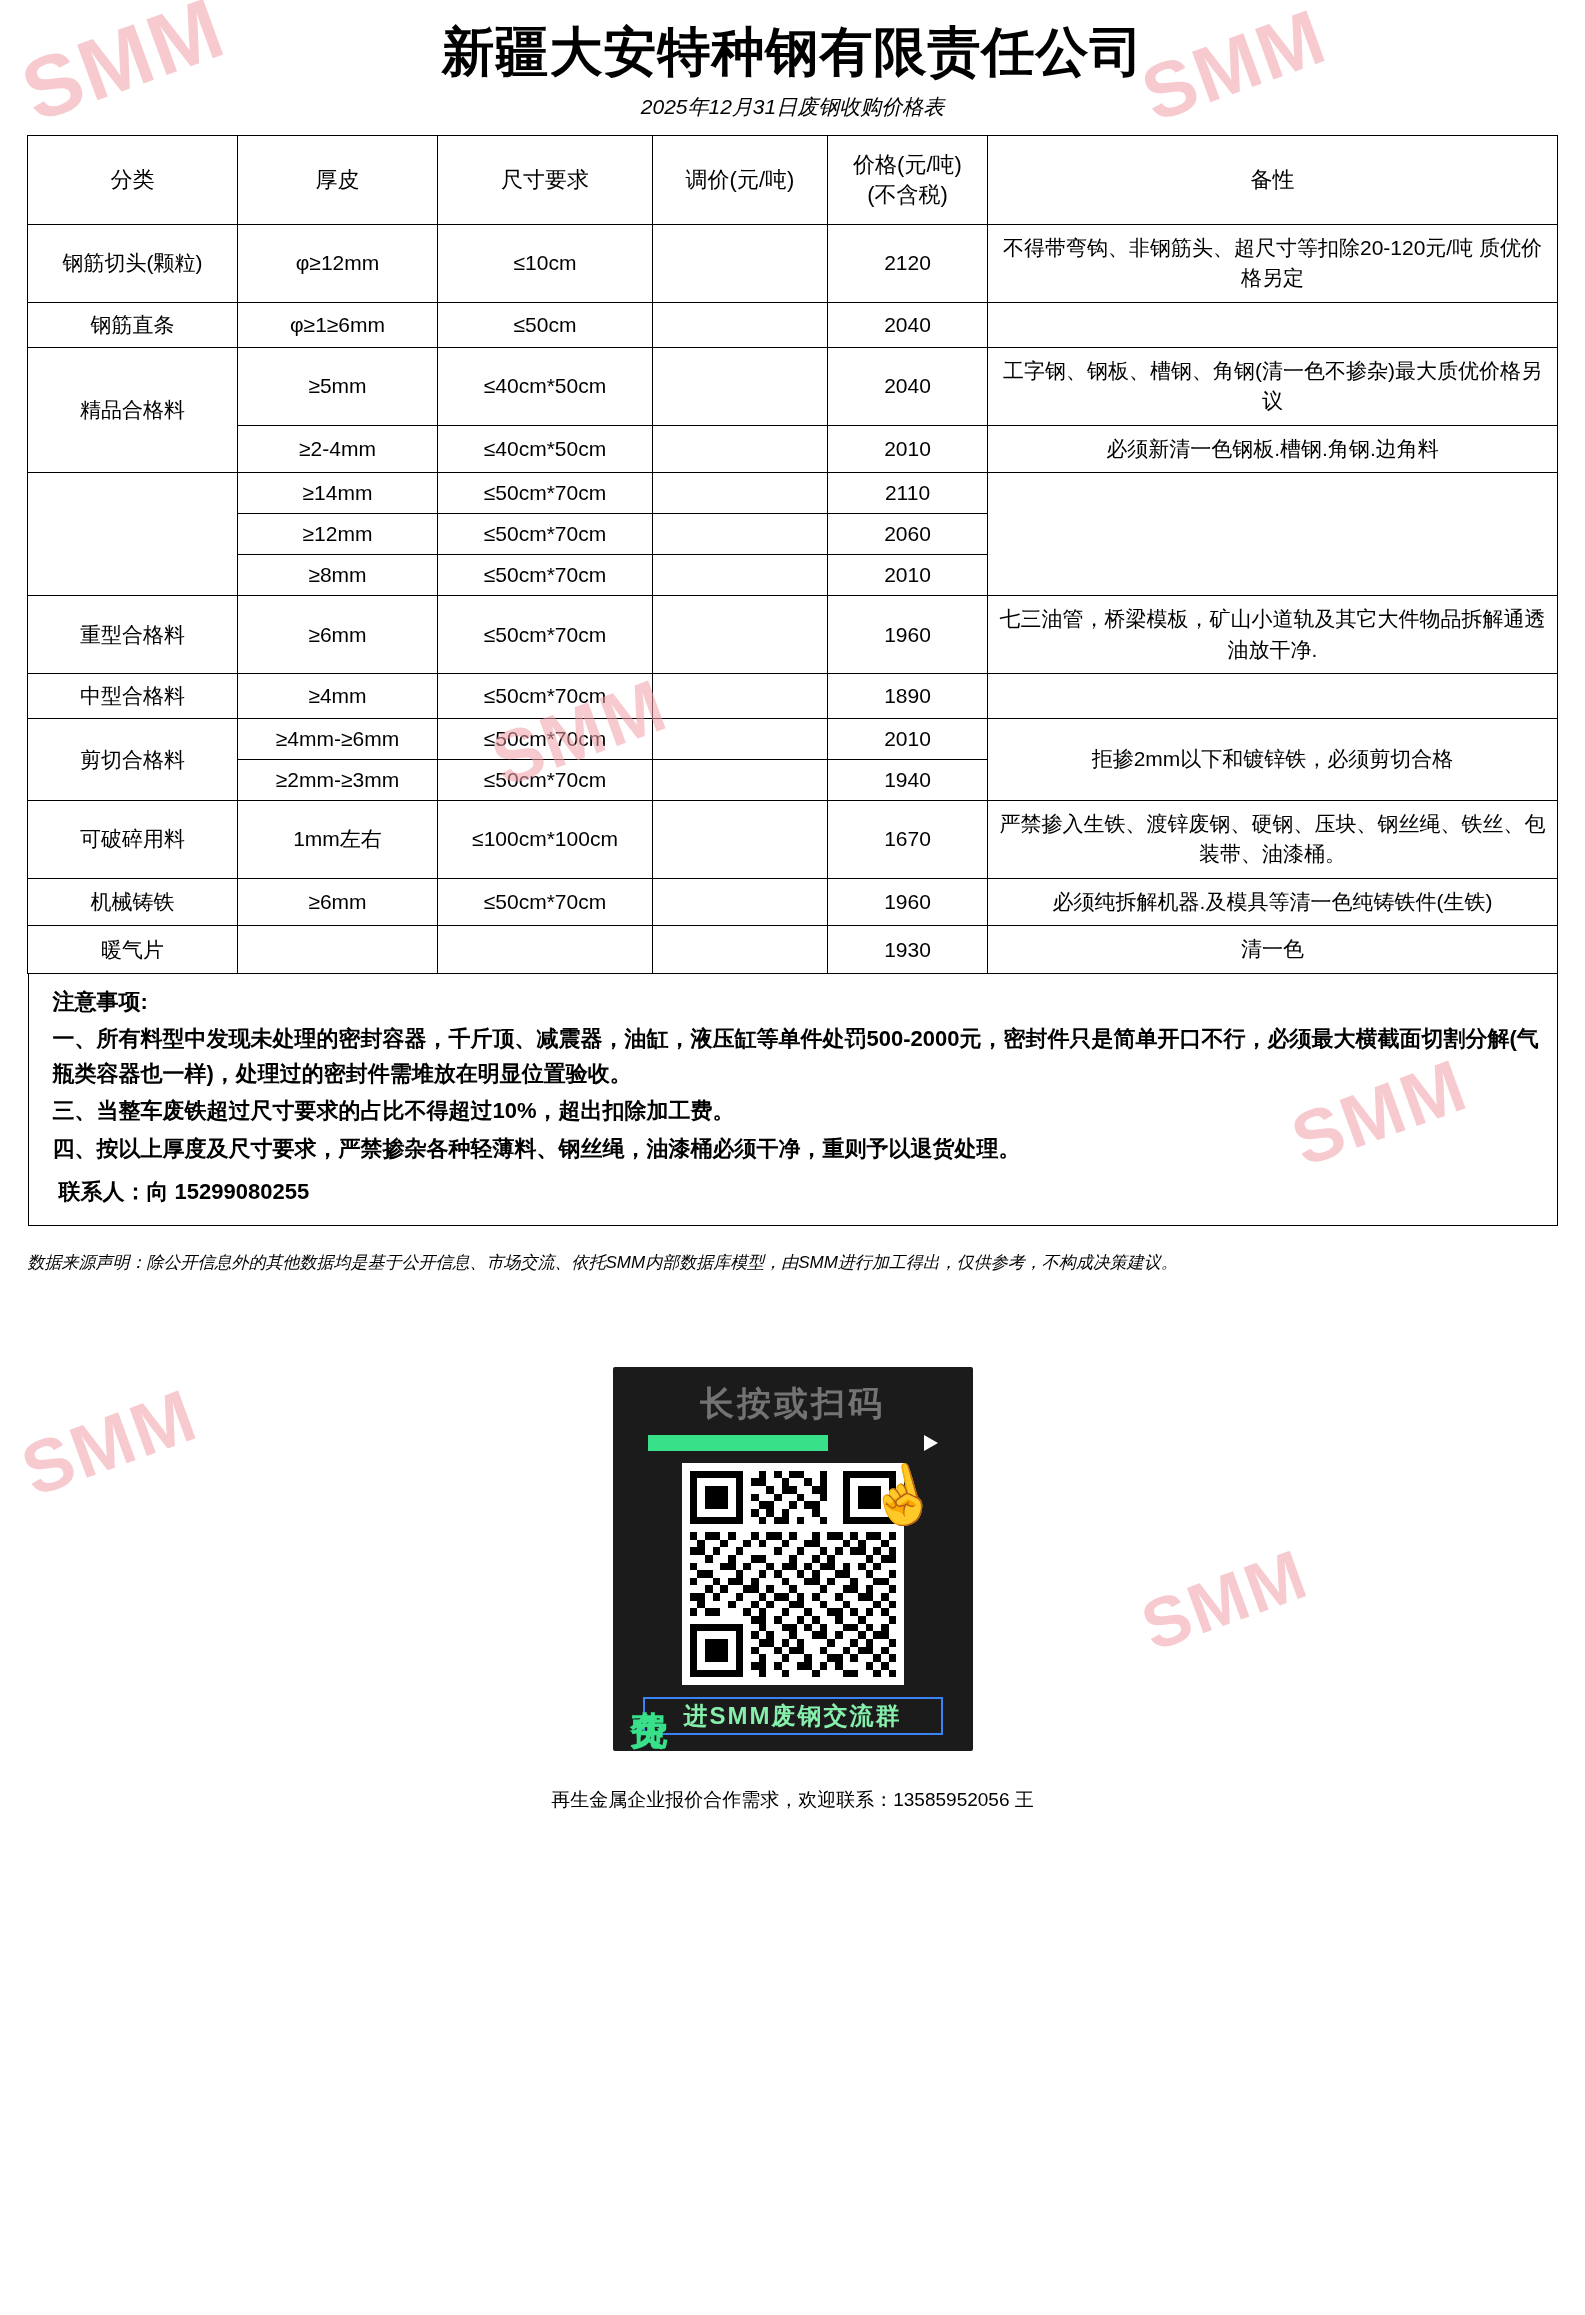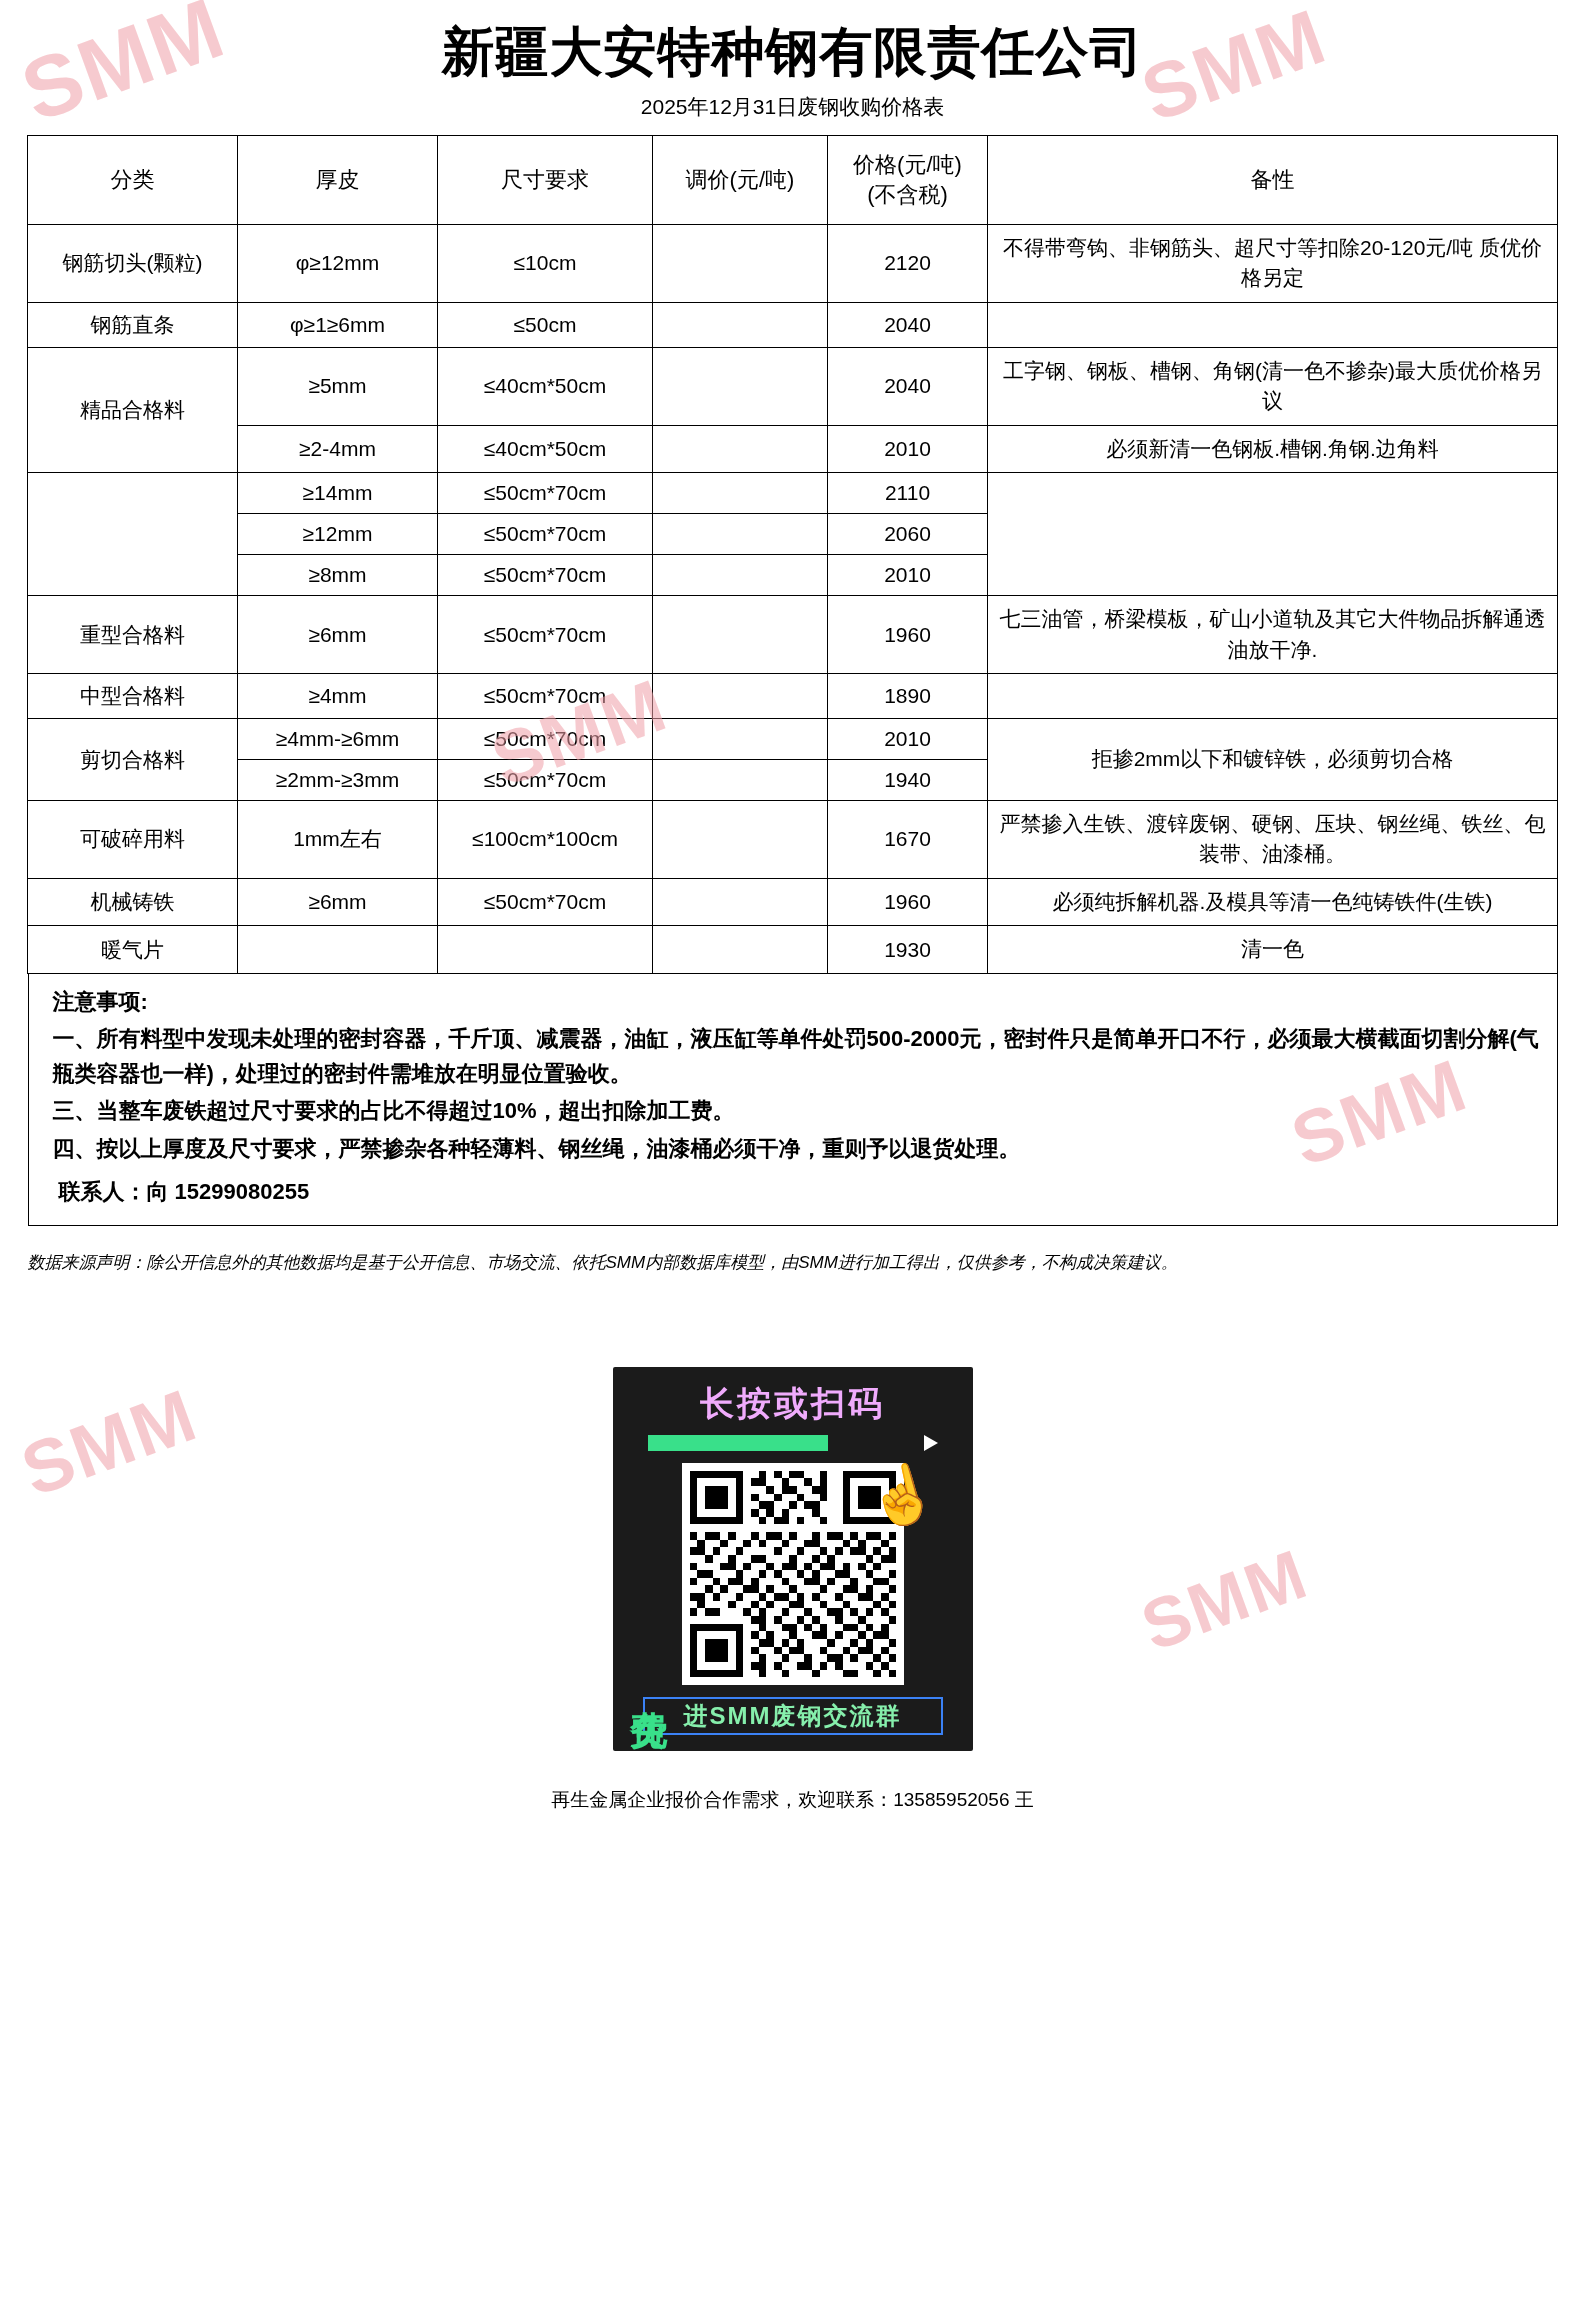--- a/index.html
+++ b/index.html
@@ -39,20 +39,21 @@
     font-weight: bold;
     letter-spacing: 1px;
     padding-top: 22px;
     line-height: 1.15;
   }
   .subtitle {
     text-align: center;
     font-size: 21px;
     padding-top: 10px;
     padding-bottom: 14px;
+    font-style: italic;
   }
   
   table.price {
     border-collapse: collapse;
     margin: 0 auto;
     width: 1530px;
     table-layout: fixed;
   }
   table.price td, table.price th {
     border: 1px solid #000;
@@ -113,21 +114,21 @@
   .qr-card {
     width: 360px;
     background: #1b1b1b;
     padding: 14px 0 16px 0;
     box-sizing: border-box;
     position: relative;
     border-radius: 2px;
   }
   .qr-head {
     text-align: center;
-    color: #f0abfc;
+    color: #737373;
     font-size: 34px;
     font-weight: bold;
     letter-spacing: 3px;
     margin-bottom: 8px;
   }
   .qr-bar {
     width: 290px;
     height: 16px;
     margin: 0 auto 12px auto;
     background: linear-gradient(90deg,#39e08a 0%, #39e08a 62%, #1b1b1b 62%, #1b1b1b 100%);

